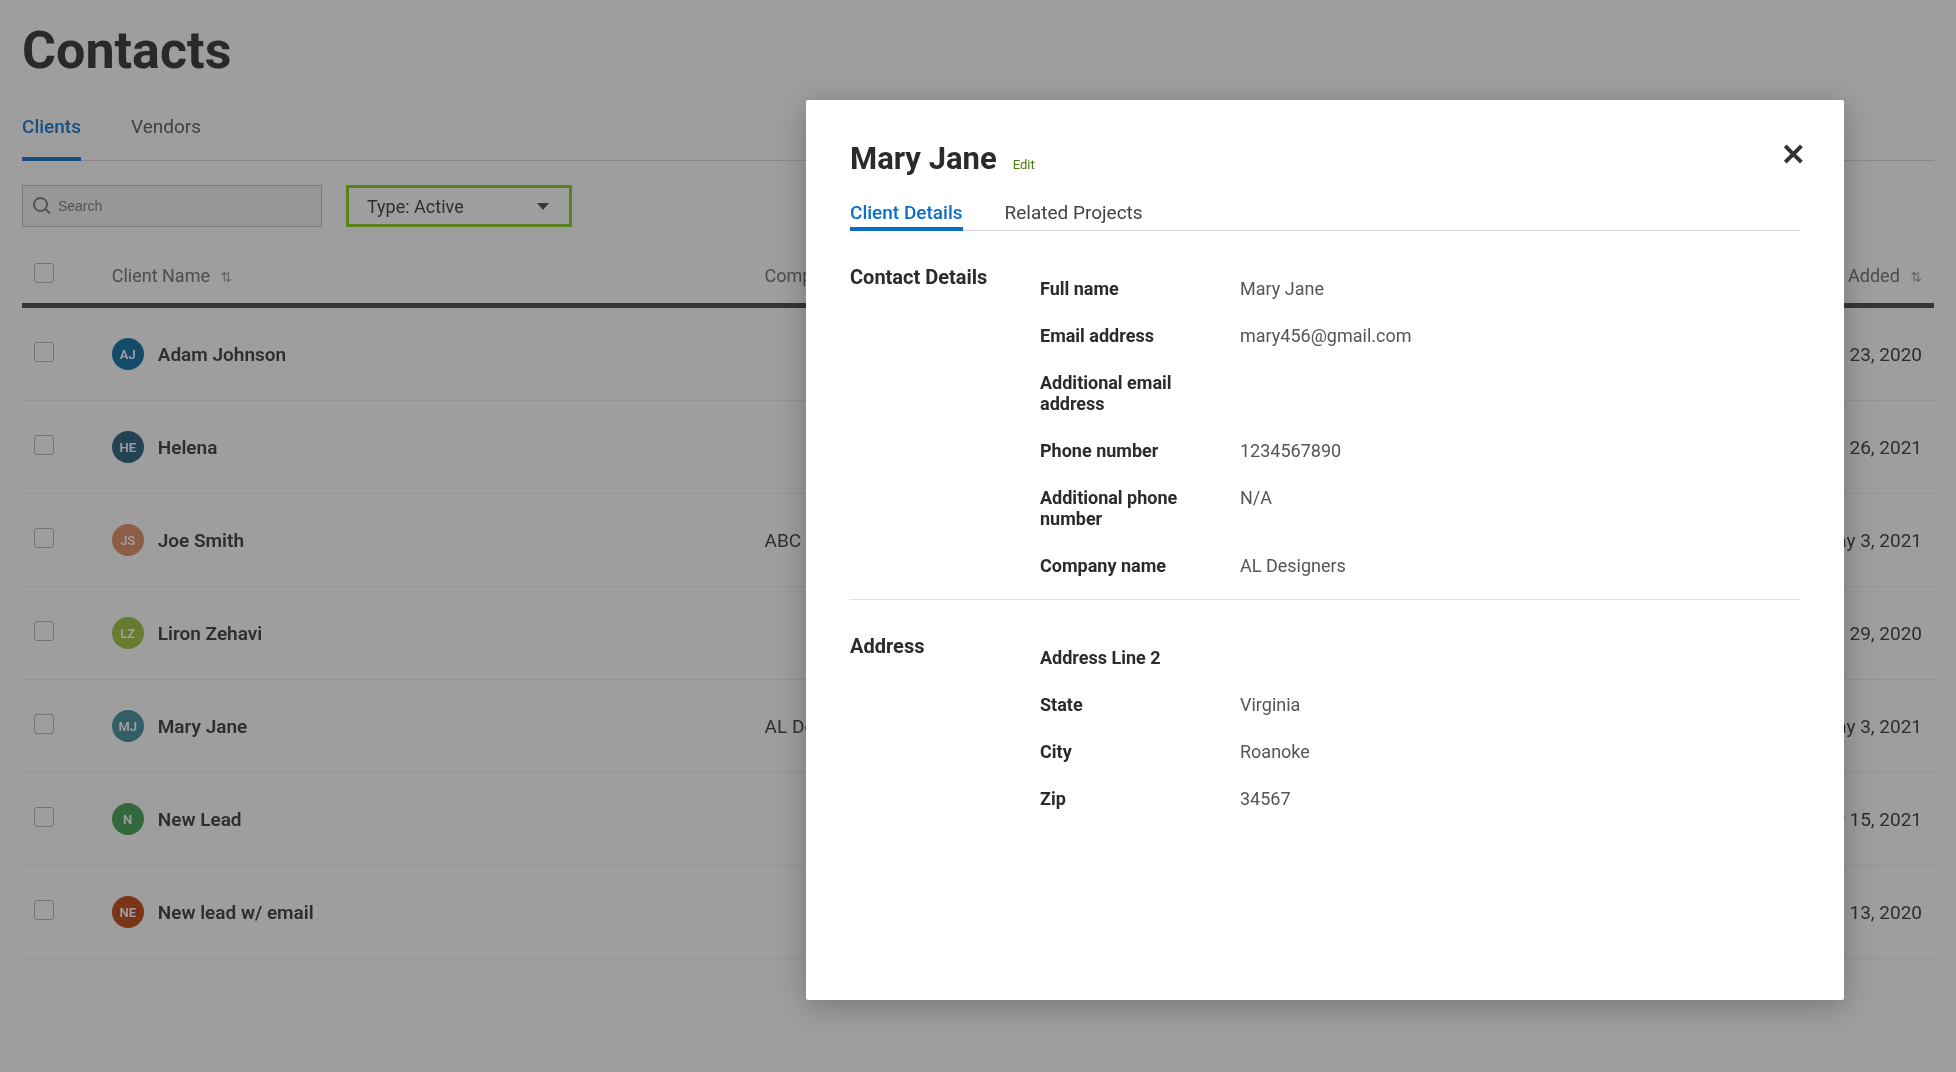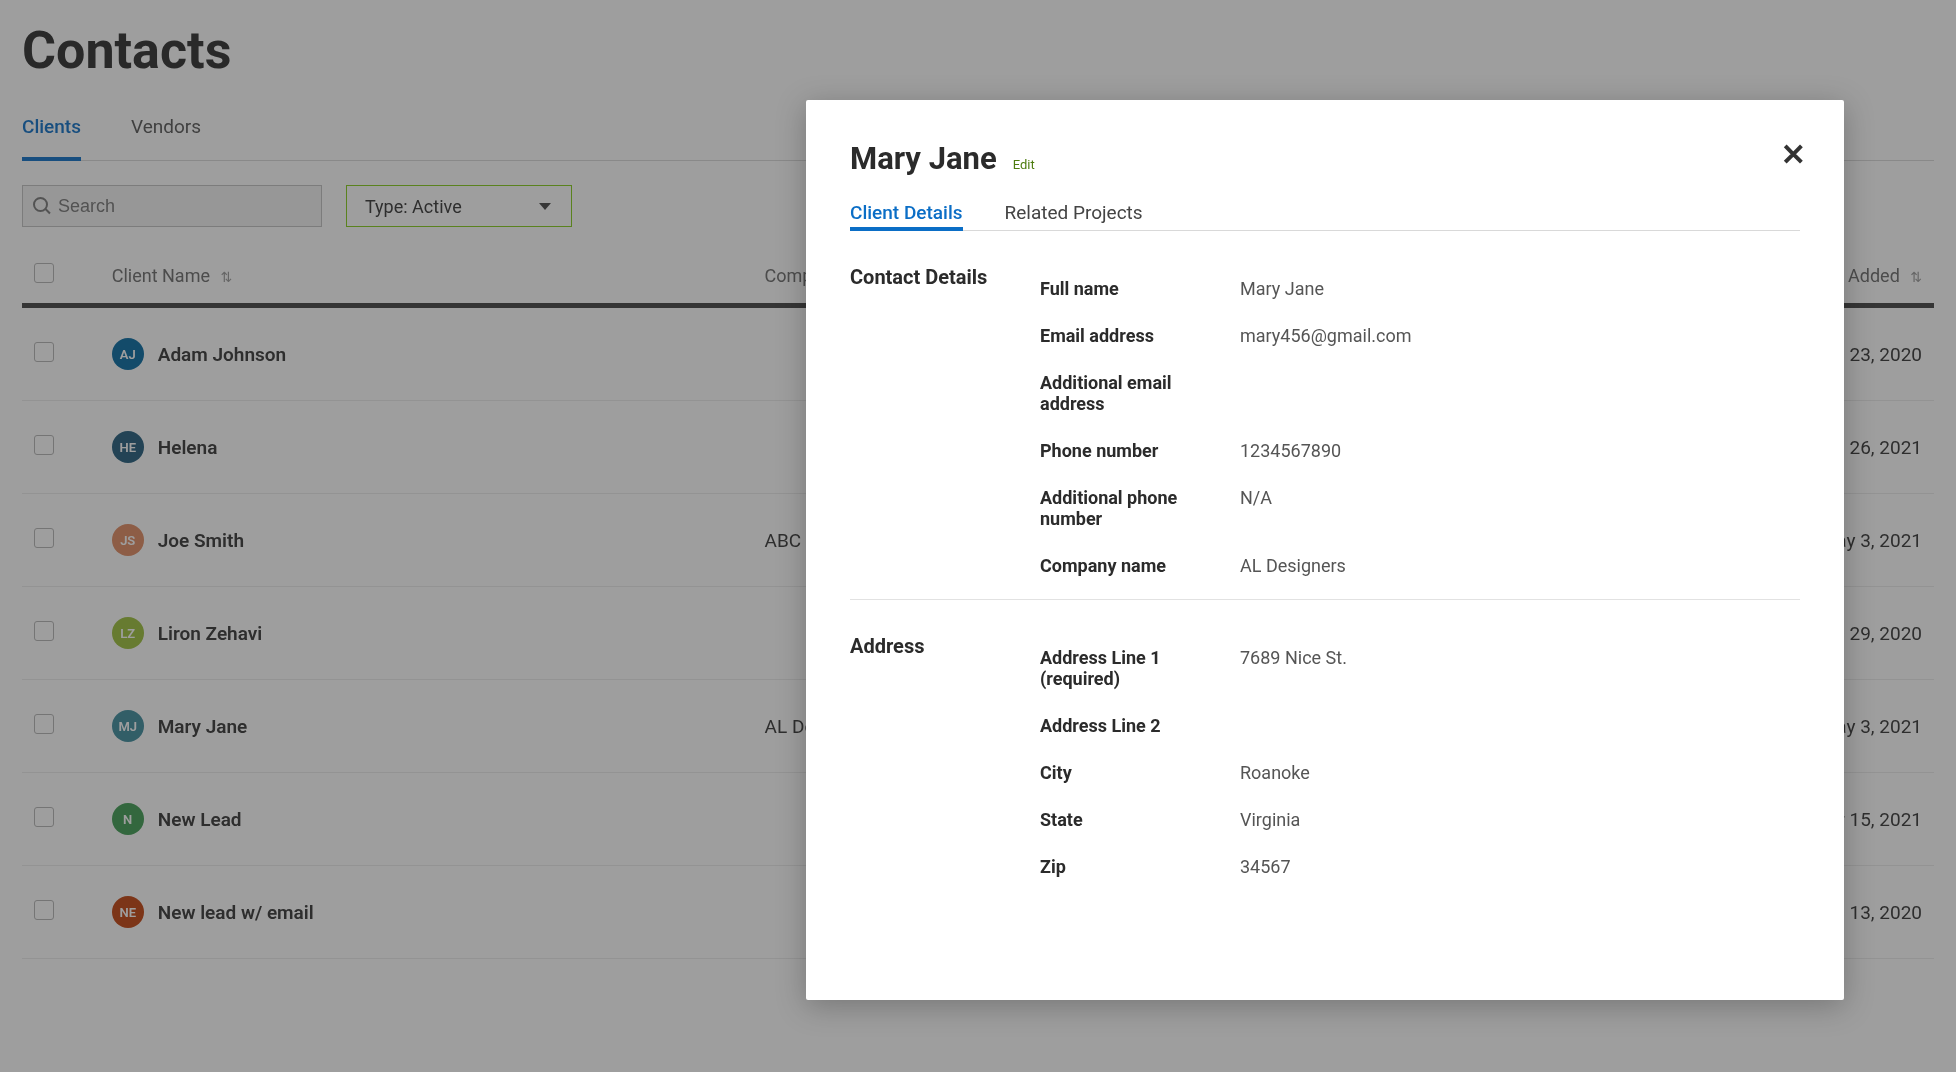--- a/index.html
+++ b/index.html
@@ -61,27 +61,27 @@
     display:flex;
     align-items:center;
     padding-left:10px;
     color:#777;
   }
   .search-box input {
     border:none;
     background:transparent;
     outline:none;
     padding-left:8px;
-    font-size:18px;
+    font-size:14px;
     color:#444;
     width:100%;
   }
   .type-filter {
     height:42px;
-    border:1px solid #84cc16;
+    border:3px solid #84cc16;
     padding:0 20px 0 18px;
     display:flex;
     align-items:center;
     gap:40px;
     font-size:18px;
     color:#333;
     cursor:pointer;
     min-width:226px;
     justify-content:space-between;
   }
@@ -348,34 +348,30 @@
       </div>
     </div>
   </div>
 
   <div class="divider"></div>
 
   <div class="section">
     <div class="section-label">Address</div>
     <div class="fields">
       <div class="field-row">
-        <div class="field-label">Address Line 1 (required)</div>
-        <div class="field-value">7689 Nice St.</div>
-      </div>
-      <div class="field-row">
         <div class="field-label">Address Line 2</div>
         <div class="field-value"></div>
       </div>
       <div class="field-row">
+        <div class="field-label">State</div>
+        <div class="field-value">Virginia</div>
+      </div>
+      <div class="field-row">
         <div class="field-label">City</div>
         <div class="field-value">Roanoke</div>
       </div>
       <div class="field-row">
-        <div class="field-label">State</div>
-        <div class="field-value">Virginia</div>
-      </div>
-      <div class="field-row">
         <div class="field-label">Zip</div>
         <div class="field-value">34567</div>
       </div>
     </div>
   </div>
 </div>
 
 </body></html>

